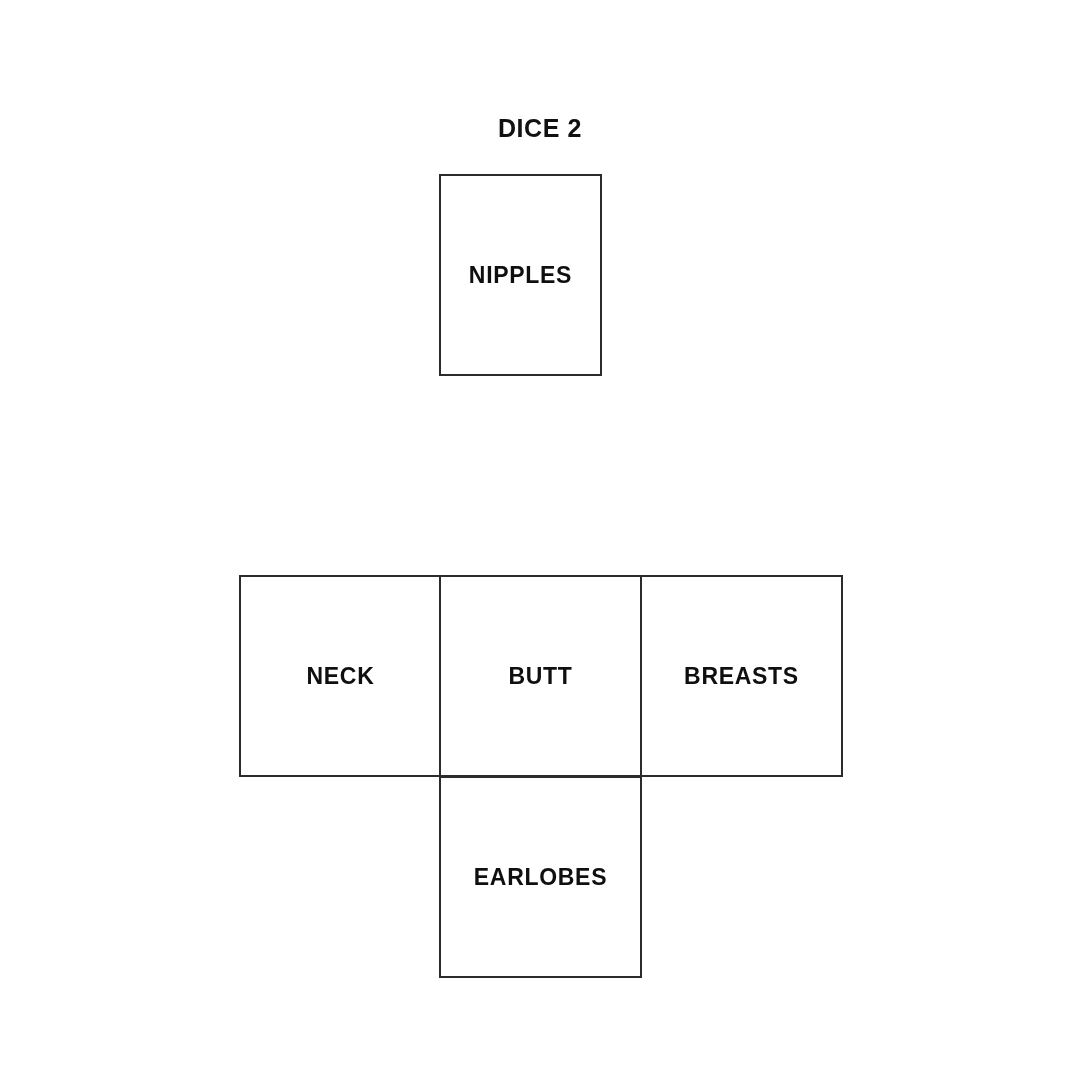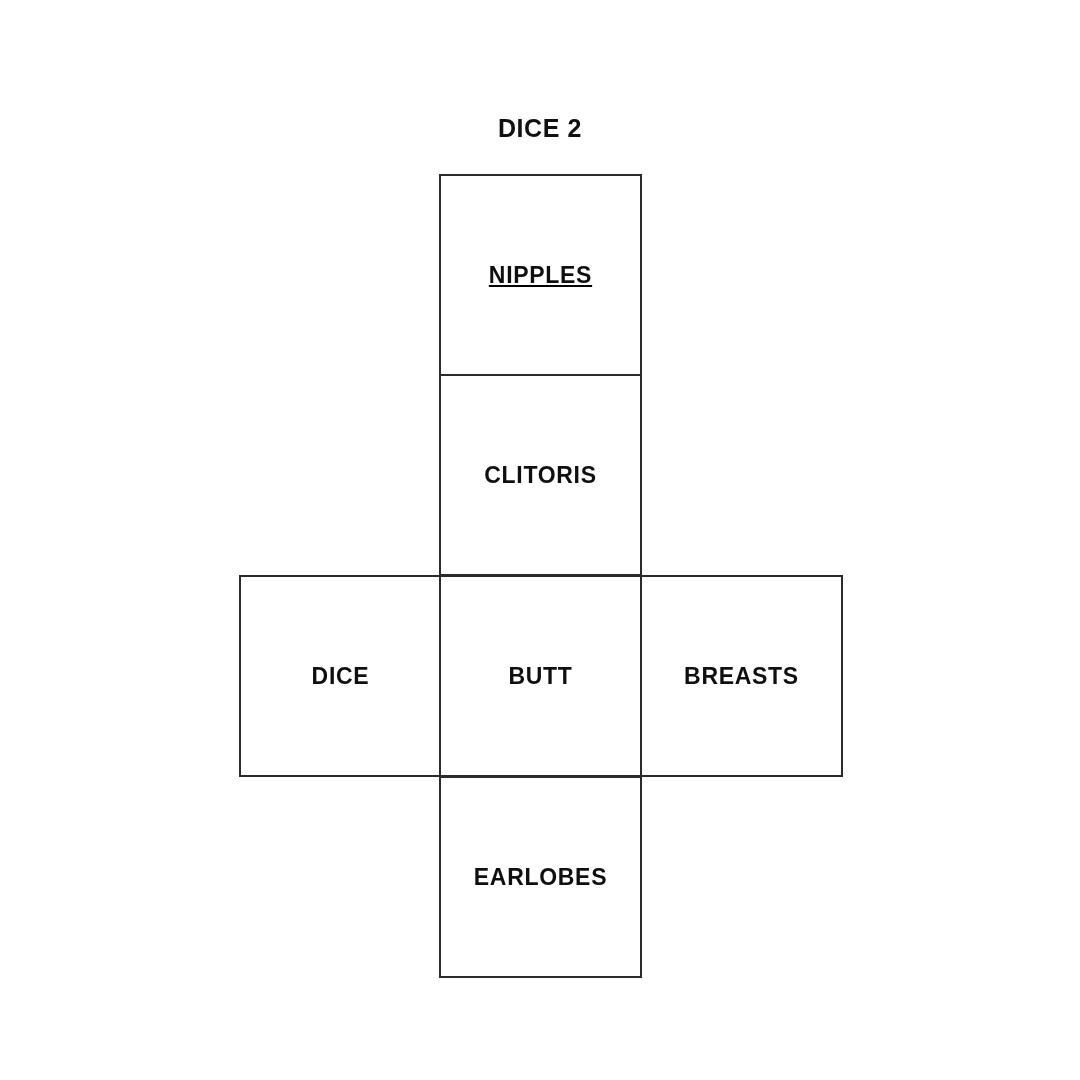--- a/index.html
+++ b/index.html
@@ -60,46 +60,43 @@
     font-size: 23px;
     font-weight: bold;
     letter-spacing: 0.7px;
     color: #0f0f0f;
     text-align: center;
     white-space: nowrap;
     line-height: 1;
   }
 
   
-  .face-nipples  { left: 200px; top: 0px;   width: 203px; height: 202px; text-decoration: underline; }
+  .face-nipples  { left: 200px; top: 0px;   width: 163px; height: 202px; }
   .face-clitoris { left: 200px; top: 200px; width: 203px; height: 202px; }
   .face-butt     { left: 0px;   top: 401px; width: 203px; height: 202px; }
   .face-neck     { left: 200px; top: 401px; width: 203px; height: 202px; }
   .face-breasts  { left: 401px; top: 401px; width: 203px; height: 202px; }
   .face-earlobes { left: 200px; top: 602px; width: 203px; height: 202px; }
 </style>
 </head>
 <body>
 
 <div class="canvas">
 
   <div class="title">DICE 2</div>
 
   <div class="net">
 
     <div class="face face-nipples">
       <span class="face-label">NIPPLES</span>
     </div>
 
-    <div class="face face-clitoris">
-      <span class="face-label">CLITORIS</span>
-    </div>
 
     <div class="face face-butt">
-      <span class="face-label">DICE</span>
+      <span class="face-label">NECK</span>
     </div>
 
     <div class="face face-neck">
       <span class="face-label">BUTT</span>
     </div>
 
     <div class="face face-earlobes">
       <span class="face-label">EARLOBES</span>
     </div>
 

